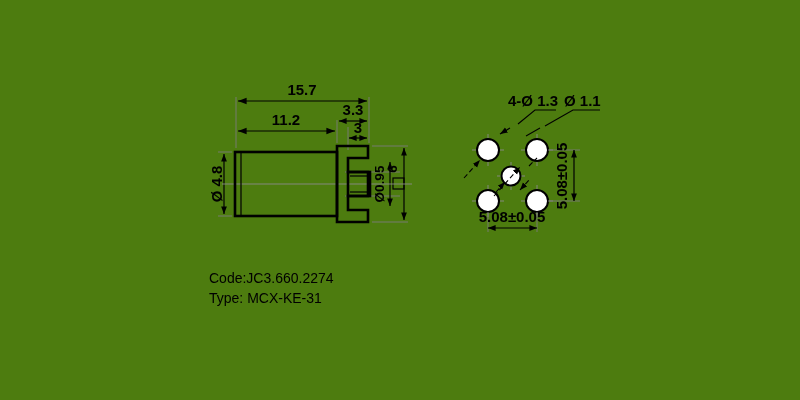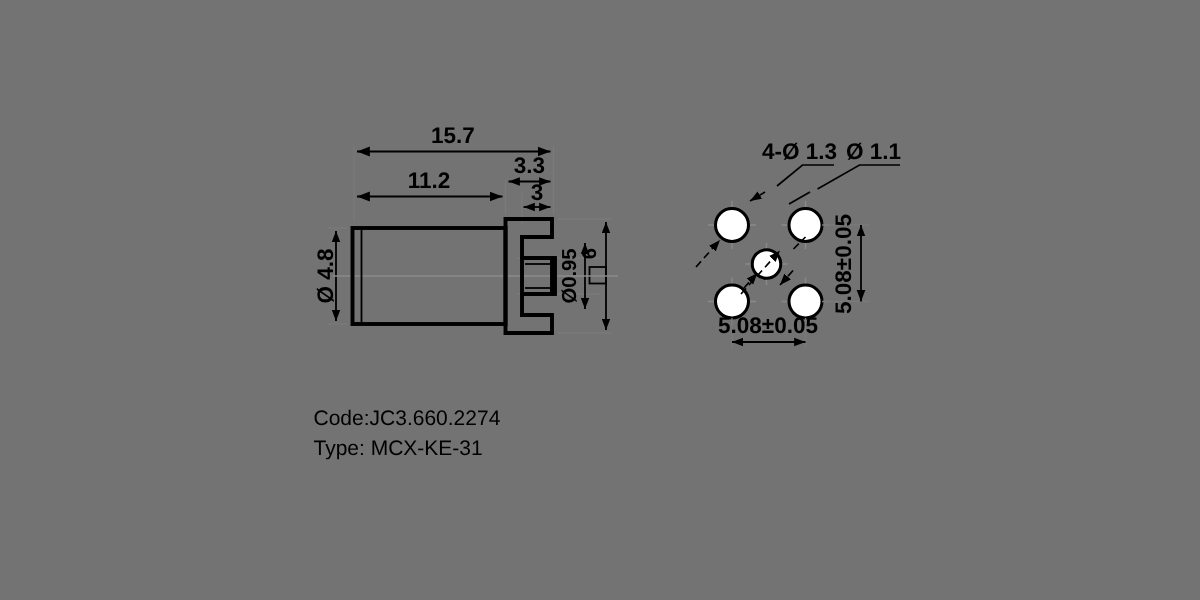--- a/index.html
+++ b/index.html
@@ -11,21 +11,21 @@
   body {
     width: 800px;
     height: 400px;
     overflow: hidden;
     font-family: "Liberation Sans", sans-serif;
   }
   #sheet {
     position: relative;
     width: 800px;
     height: 400px;
-    background: #737373;
+    background: #4d7c0f;
   }
   #drawing-svg {
     position: absolute;
     left: 0;
     top: 0;
     width: 800px;
     height: 400px;
   }
   .dim-text {
     font-family: "Liberation Sans", sans-serif;

